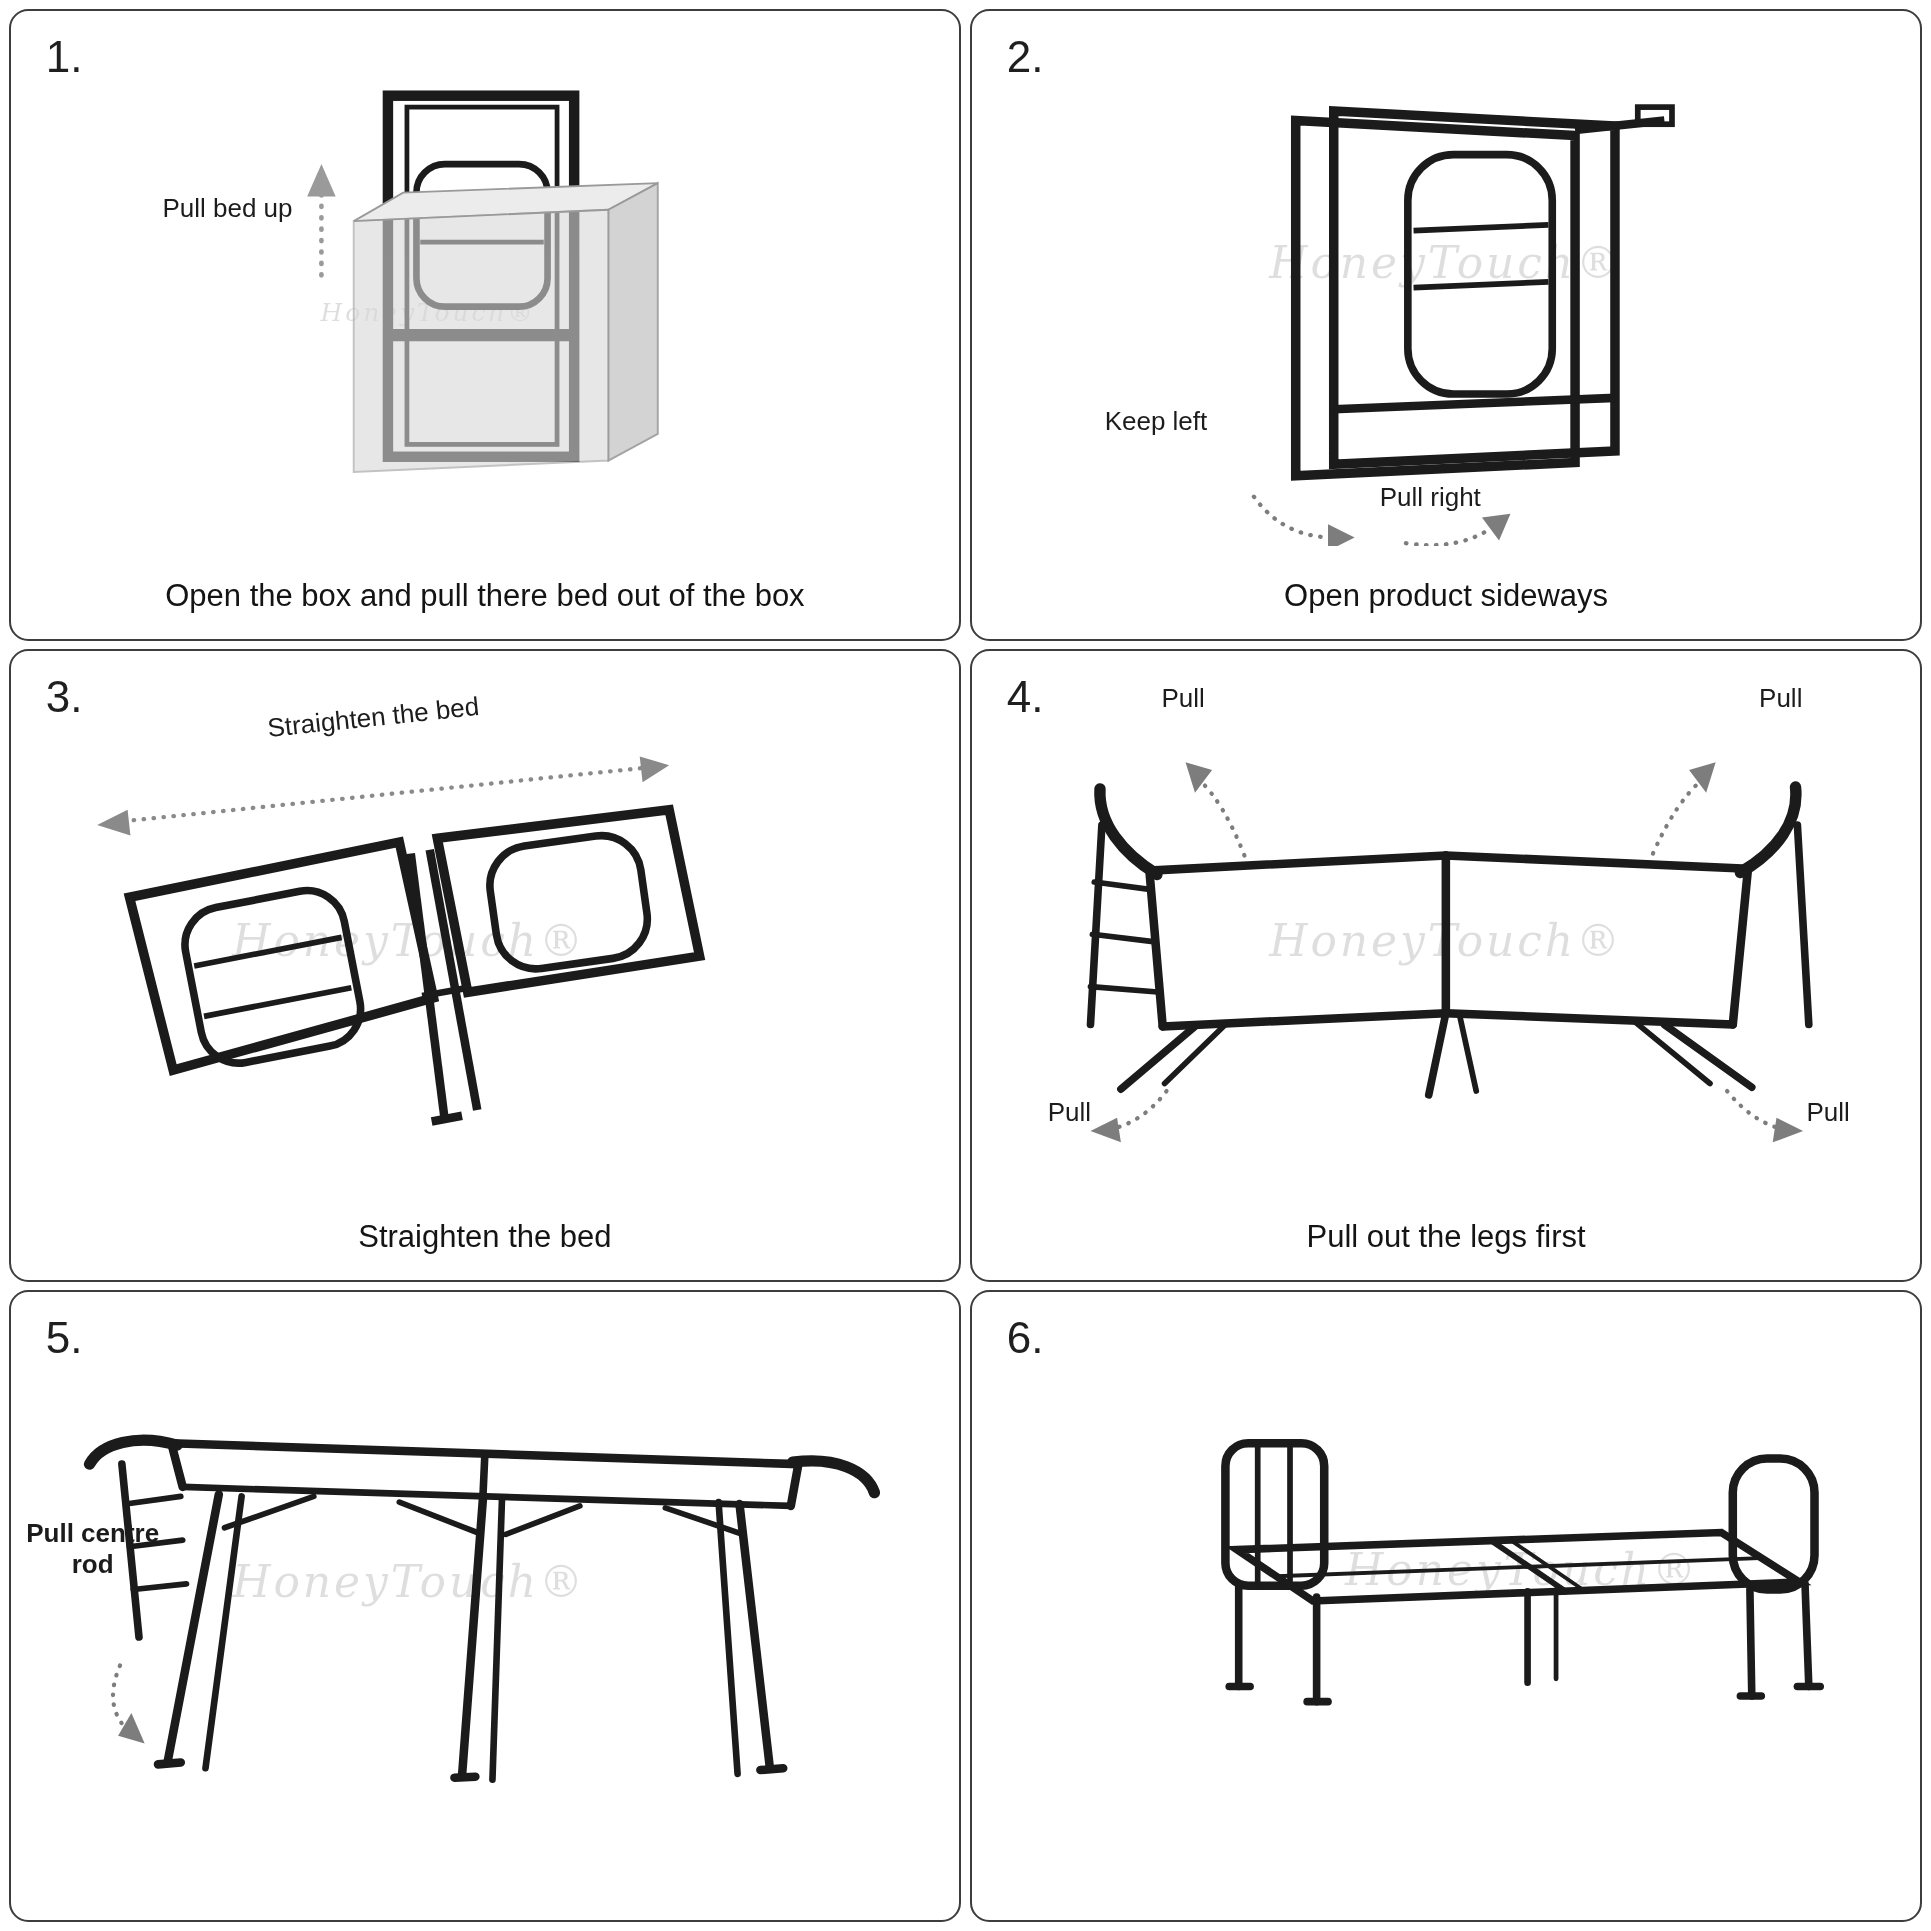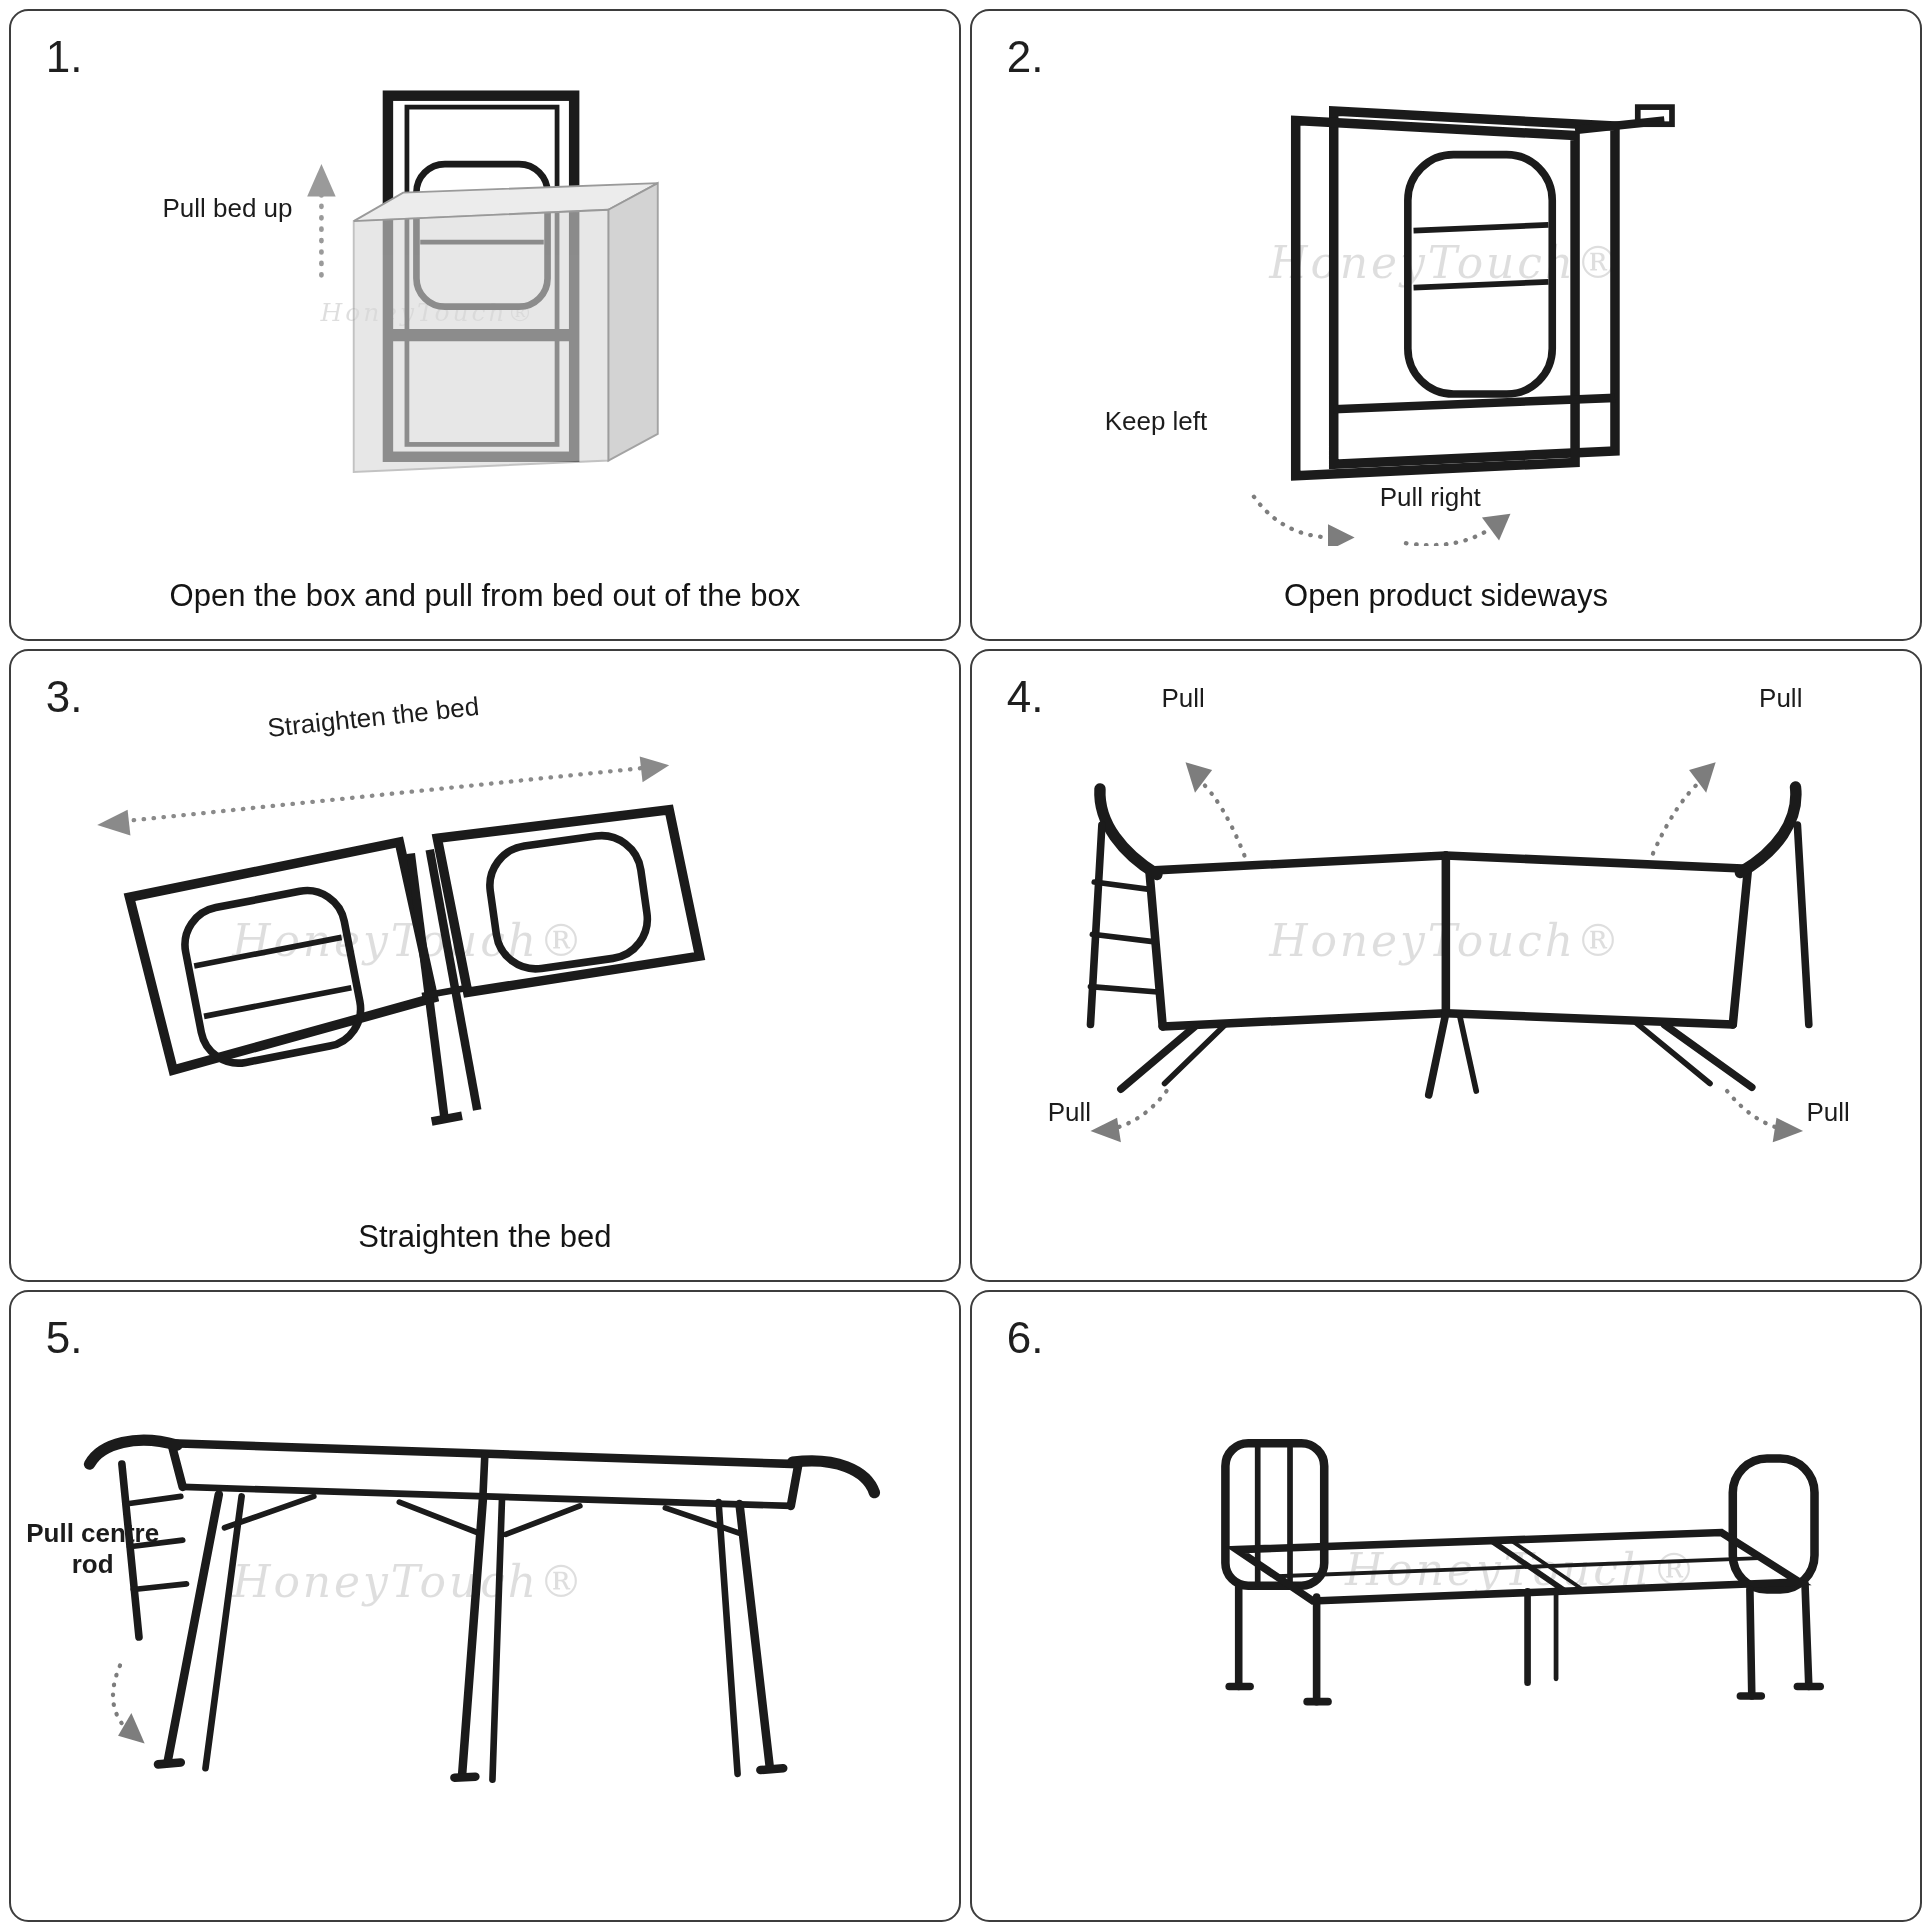--- a/index.html
+++ b/index.html
@@ -73,21 +73,21 @@
           <polygon points="600,146 652,118 652,382 600,410" fill="#cfcfcf" stroke="#9a9a9a" stroke-width="2" opacity="0.9"></polygon>
           <polygon points="332,158 600,146 600,410 332,422" fill="#d8d8d8" stroke="#9a9a9a" stroke-width="2" opacity="0.6"></polygon>
         </g>
         <g stroke="#9a9a9a">
           <line x1="298" y1="215" x2="298" y2="128" stroke-width="5" stroke-dasharray="1 11" stroke-linecap="round"></line>
           <polygon points="298,98 283,132 313,132" fill="#9a9a9a" stroke="none"></polygon>
         </g>
       </svg>
     </div>
     <div class="label" style="left:16%; top:29%;">Pull bed up</div>
-    <div class="caption">Open the box and pull from bed out of the box</div>
+    <div class="caption">Open the box and pull there bed out of the box</div>
   </div>
 
   <div class="panel">
     <div class="step-number">2.</div>
     <div class="watermark" style="top:40%;">HoneyTouch®</div>
     <div class="illustration">
       <svg viewBox="0 0 940 500" preserveAspectRatio="xMidYMid meet">
         <g stroke="#1b1b1b" fill="none">
           <polygon points="352,42 648,58 648,400 352,414" stroke-width="10"></polygon>
           <polygon points="312,52 606,68 606,412 312,426" stroke-width="10"></polygon>
@@ -187,20 +187,21 @@
         <g stroke="#7d7d7d" fill="none">
           <path d="M766,400 Q792,432 824,440" stroke-width="4.5" stroke-dasharray="0.5 10" stroke-linecap="round"></path>
           <polygon points="846,442 818,428 814,454" fill="#7d7d7d" stroke="none"></polygon>
         </g>
       </svg>
     </div>
     <div class="label" style="left:20%; top:5%;">Pull</div>
     <div class="label" style="left:83%; top:5%;">Pull</div>
     <div class="label" style="left:8%; top:71%;">Pull</div>
     <div class="label" style="left:88%; top:71%;">Pull</div>
+    <div class="caption">Pull out the legs first</div>
   </div>
 
   <div class="panel">
     <div class="step-number">5.</div>
     <div class="watermark" style="left:42%;">HoneyTouch®</div>
     <div class="illustration">
       <svg viewBox="0 0 940 500" preserveAspectRatio="xMidYMid meet">
         <g stroke="#1b1b1b" fill="none" stroke-linecap="round">
           <line x1="140" y1="96" x2="800" y2="118" stroke-width="9"></line>
           <line x1="152" y1="142" x2="792" y2="162" stroke-width="7"></line>

